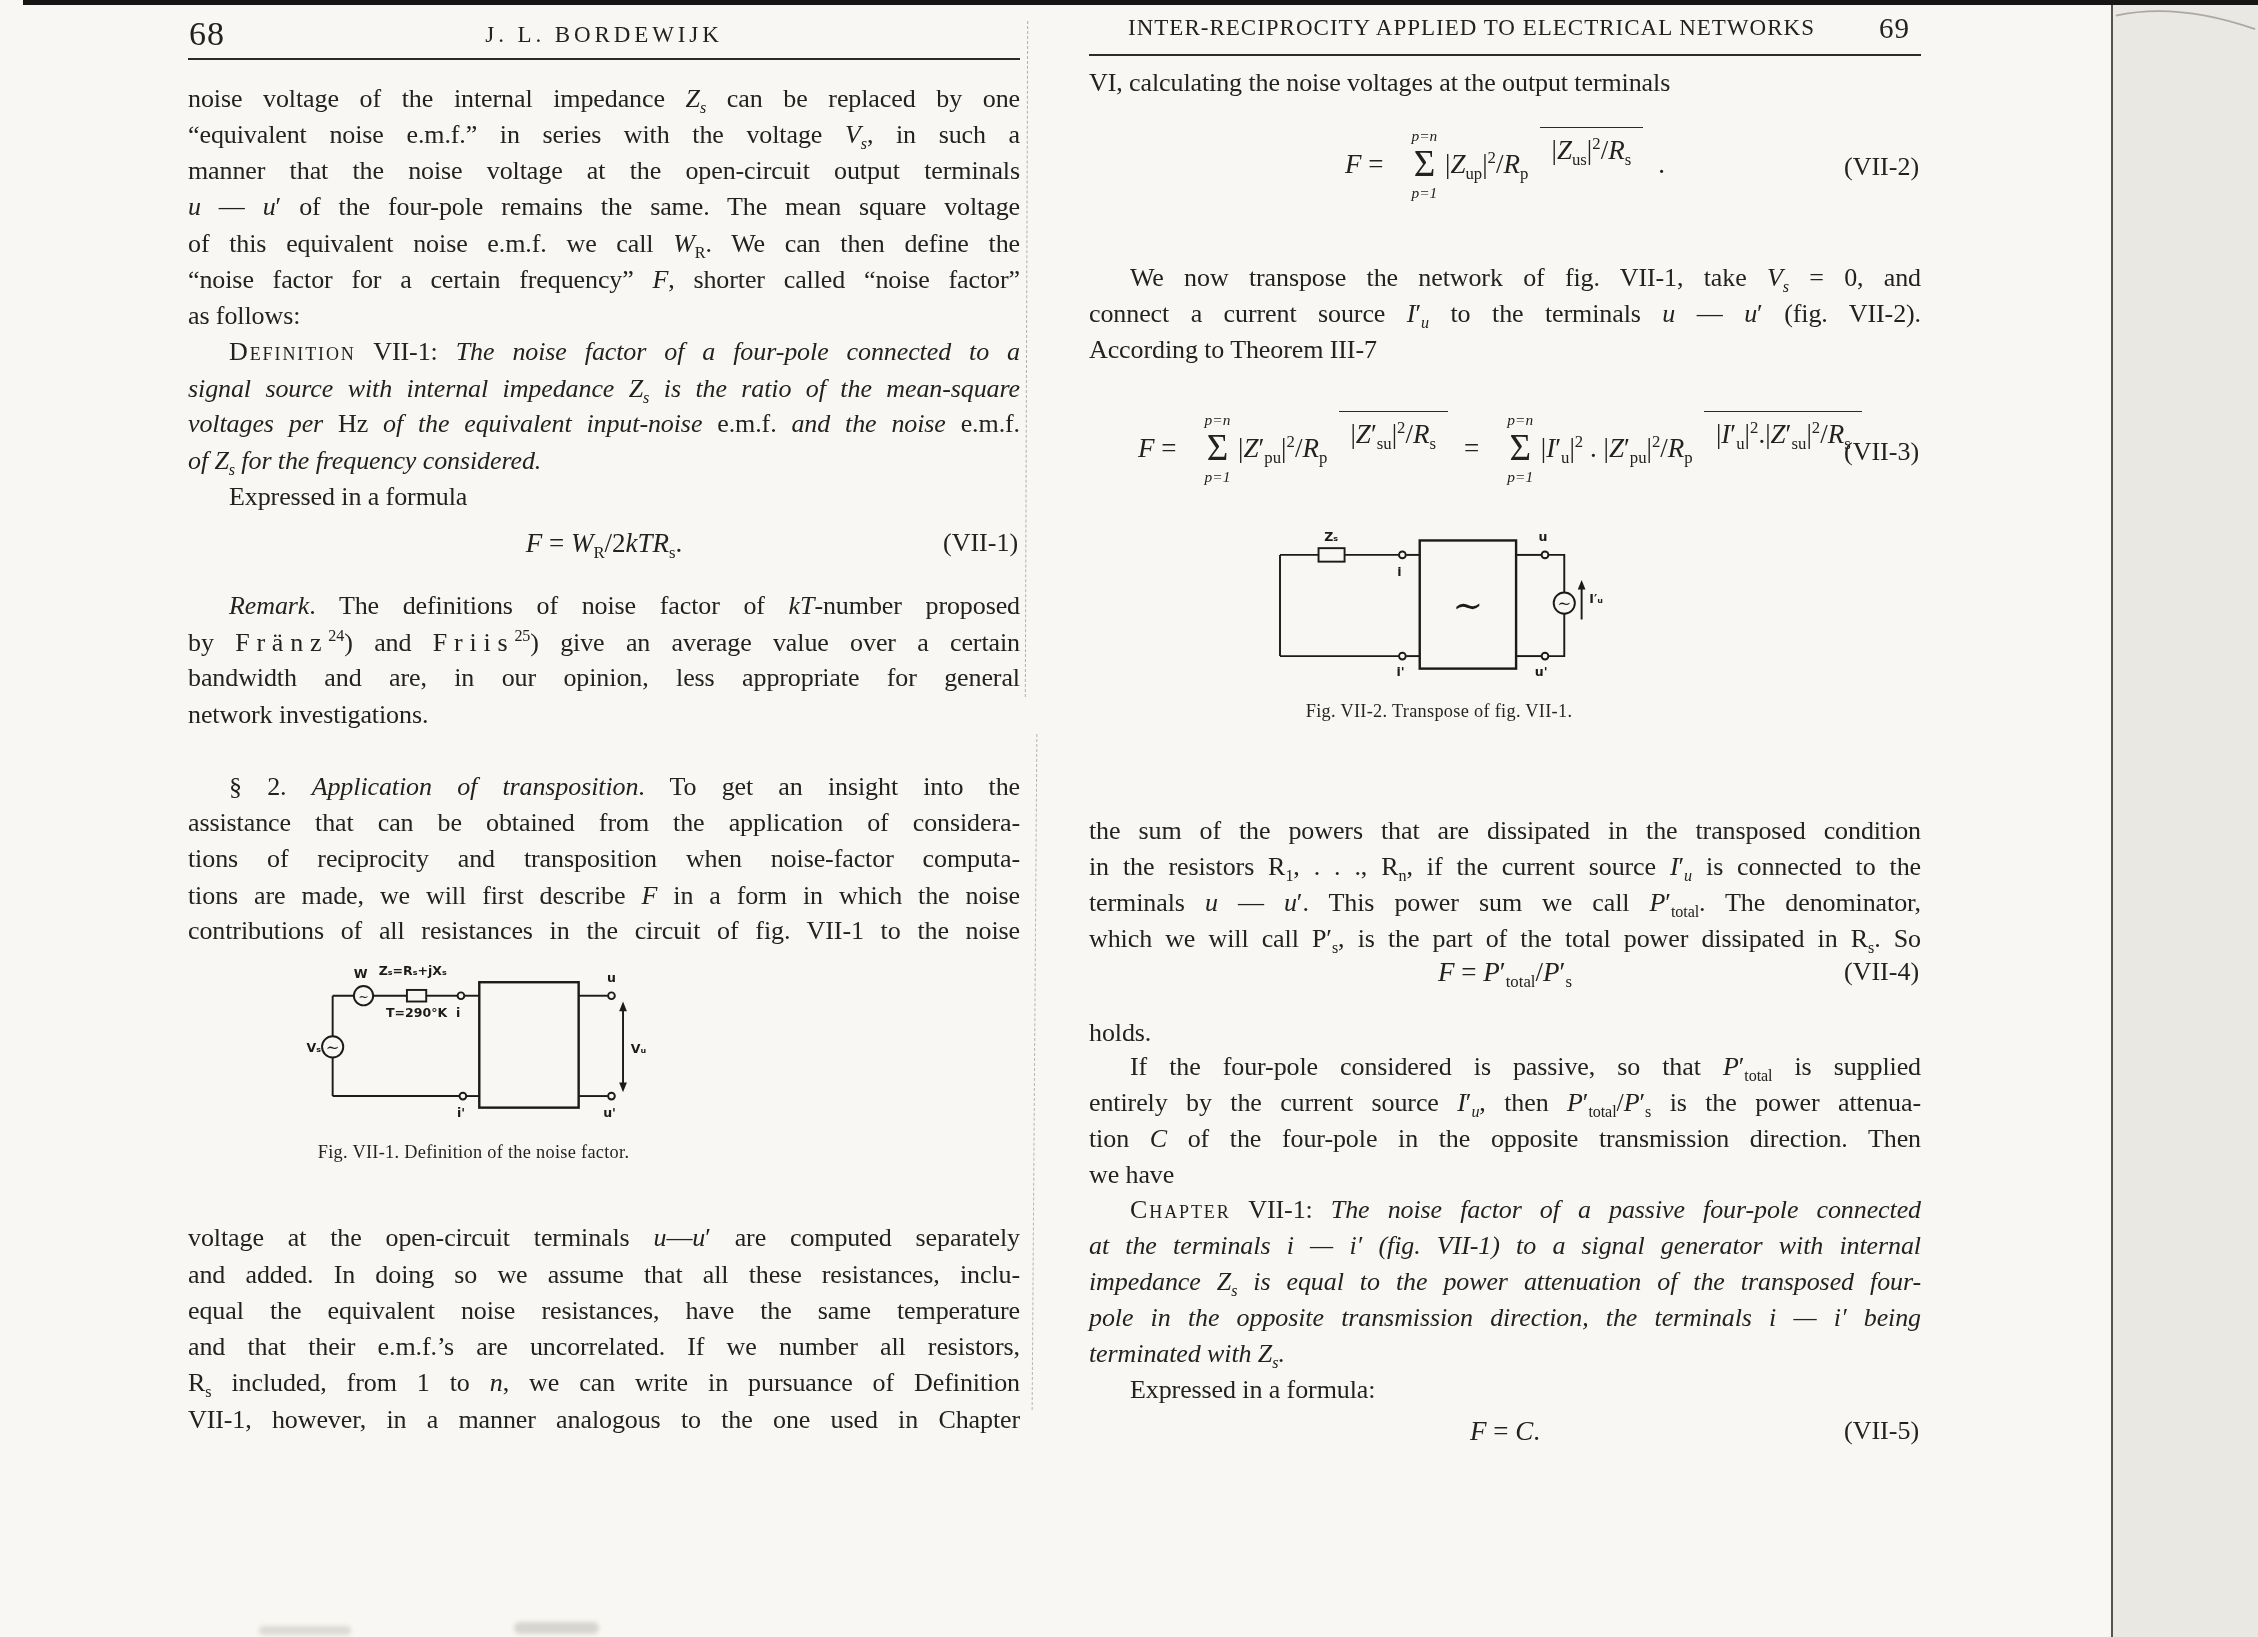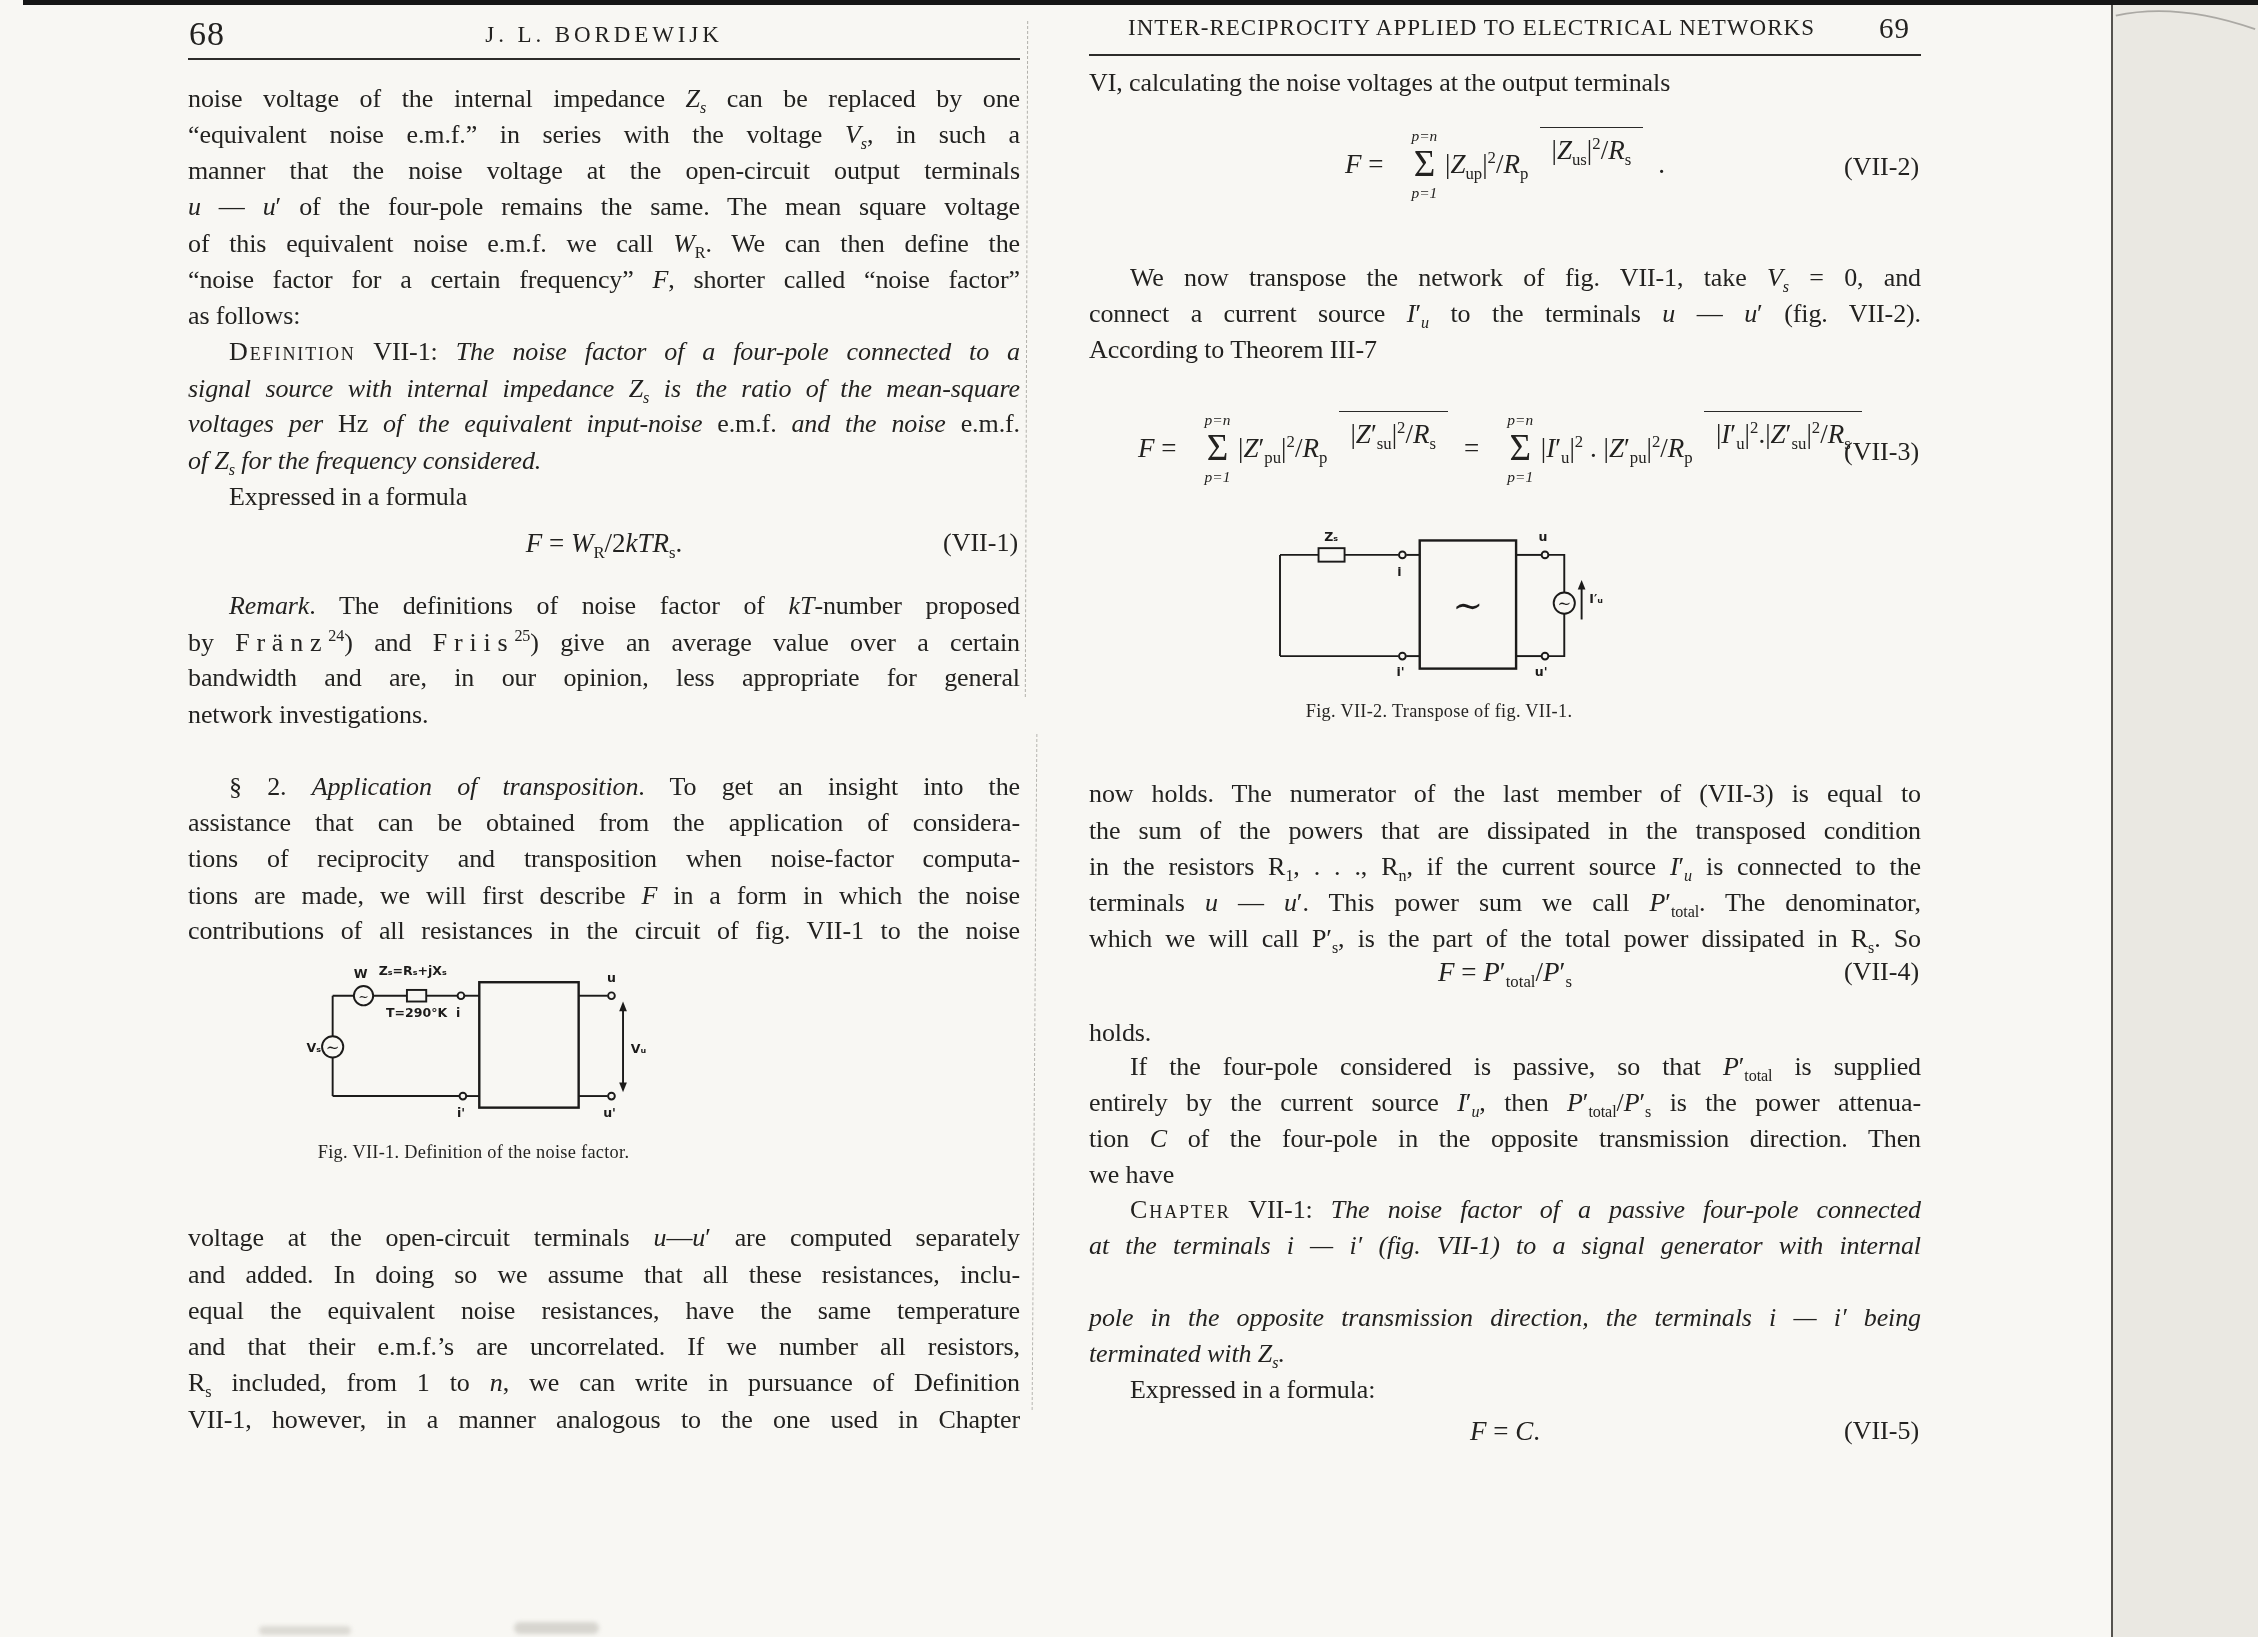--- a/index.html
+++ b/index.html
@@ -165,32 +165,32 @@
     <span class="tag">(VII-4)</span>
   </div>
   <div class="formula" style="top:1403px; height:56px;">
     <span class="fbody"><i>F</i> = <i>C</i>.</span>
     <span class="tag">(VII-5)</span>
   </div>
 <div class="line al" style="top: 66px;">VI, calculating the noise voltages at the output terminals</div>
     <div class="line ind" style="top: 261px;">We now transpose the network of fig. VII-1, take <i>V<sub>s</sub></i> = 0, and</div>
     <div class="line" style="top: 297px;">connect a current source <i>I</i>′<sub><i>u</i></sub> to the terminals <i>u</i> — <i>u</i>′ (fig. VII-2).</div>
     <div class="line al" style="top: 333px;">According to Theorem III-7</div>
-    <div class="line" style="top: 777px;">now holds. The numerator of the last member of (VII-3) is equal to</div>
     <div class="line" style="top: 814px;">the sum of the powers that are dissipated in the transposed condition</div>
     <div class="line" style="top: 850px;">in the resistors R<sub>1</sub>, . . ., R<sub>n</sub>, if the current source <i>I</i>′<sub><i>u</i></sub> is connected to the</div>
     <div class="line" style="top: 886px;">terminals <i>u</i> — <i>u</i>′. This power sum we call <i>P</i>′<sub>total</sub>. The denominator,</div>
     <div class="line" style="top: 922px;">which we will call P′<sub>s</sub>, is the part of the total power dissipated in R<sub>s</sub>. So</div>
     <div class="line al" style="top: 1016px;">holds.</div>
     <div class="line ind" style="top: 1050px;">If the four-pole considered is passive, so that <i>P</i>′<sub>total</sub> is supplied</div>
     <div class="line" style="top: 1086px;">entirely by the current source <i>I</i>′<sub><i>u</i></sub>, then <i>P</i>′<sub>total</sub>/<i>P</i>′<sub>s</sub> is the power attenua-</div>
     <div class="line" style="top: 1122px;">tion <i>C</i> of the four-pole in the opposite transmission direction. Then</div>
     <div class="line al" style="top: 1158px;">we have</div>
     <div class="line ind" style="top: 1193px;"><span class="sc">Chapter</span> VII-1: <i>The noise factor of a passive four-pole connected</i></div>
     <div class="line" style="top: 1229px;"><i>at the terminals i — i′ (fig. VII-1) to a signal generator with internal</i></div>
+    <div class="line" style="top: 1265px;"><i>impedance Z<sub>s</sub> is equal to the power attenuation of the transposed four-</i></div>
     <div class="line" style="top: 1301px;"><i>pole in the opposite transmission direction, the terminals i — i′ being</i></div>
     <div class="line al" style="top: 1337px;"><i>terminated with Z<sub>s</sub>.</i></div>
     <div class="line al ind" style="top: 1373px;">Expressed in a formula:</div>
   </div>
 
 <div class="figure" style="left:290px; top:961px; width:367px; height:164px;">
   <svg width="367" height="164" viewBox="0 0 380 170">
     <g stroke="#1c1b1a" stroke-width="2" fill="none">
       <path d="M44,36 L44,140"></path>
       <path d="M44,36 L121,36"></path>

